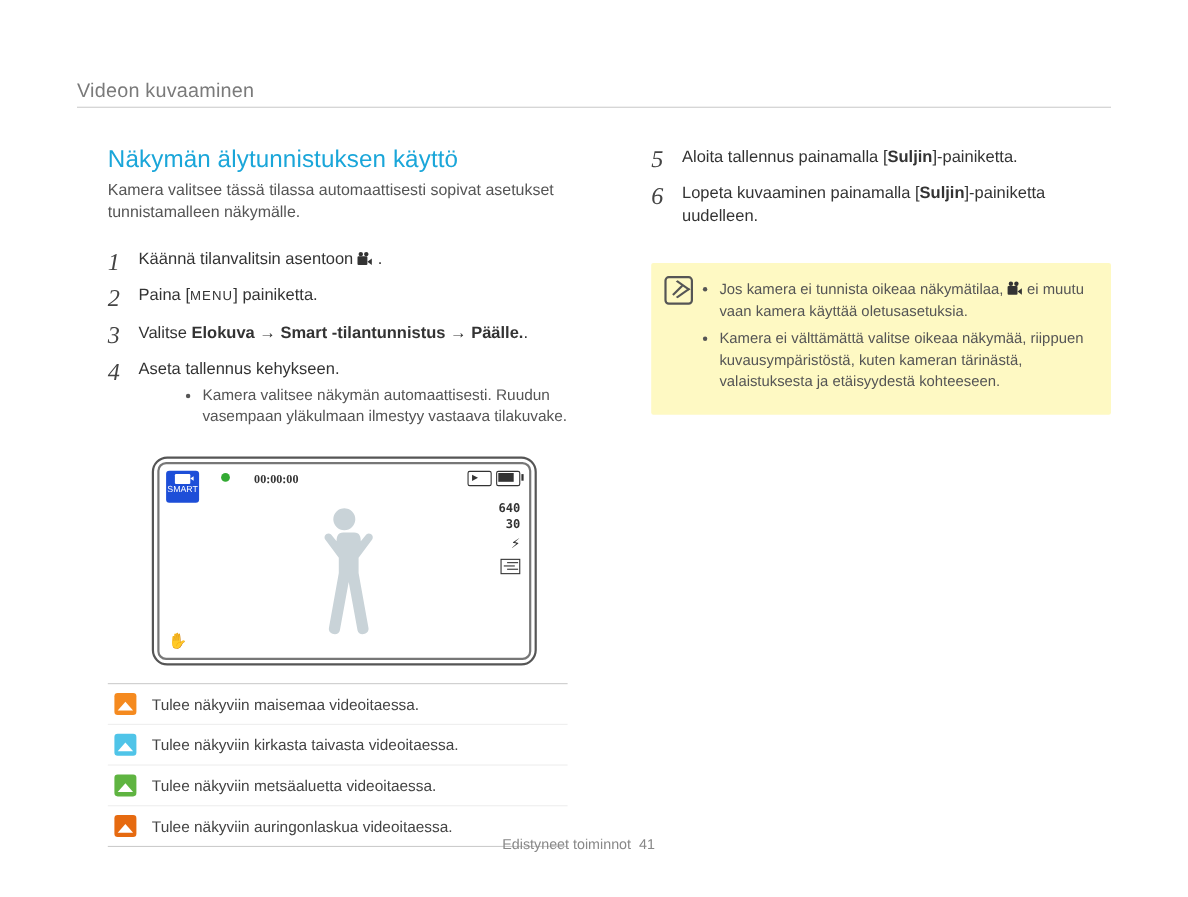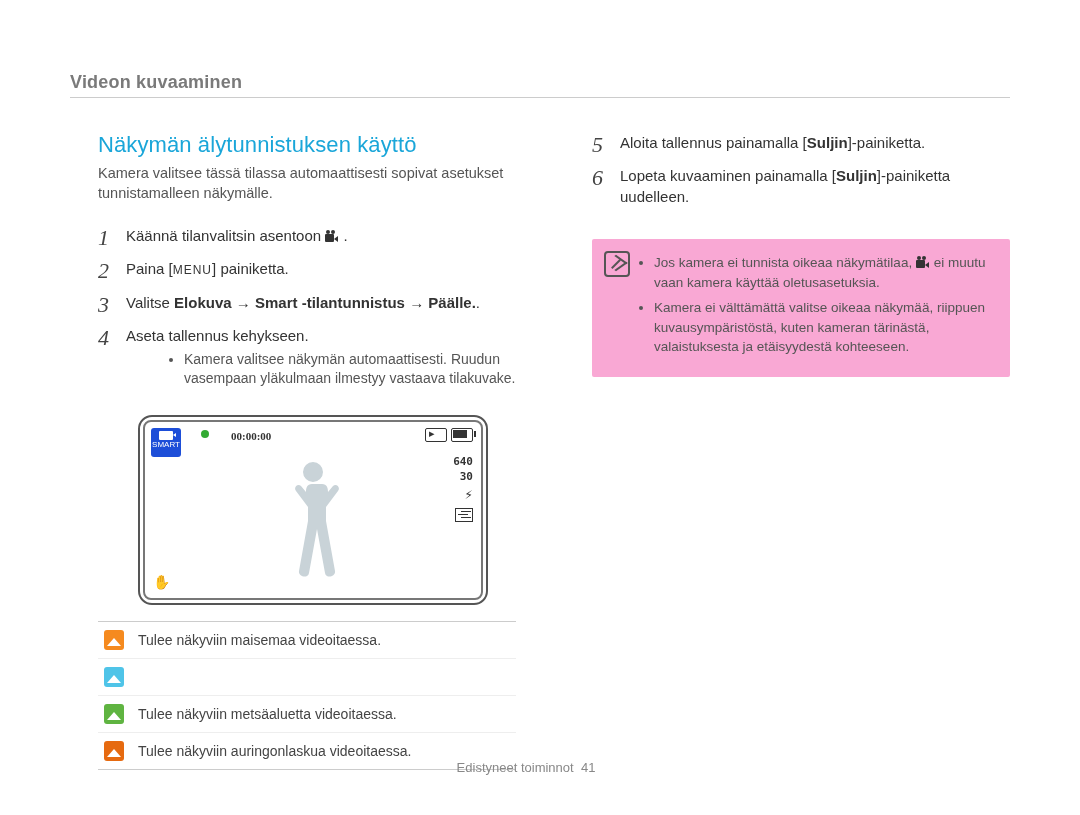--- a/index.html
+++ b/index.html
@@ -12,21 +12,21 @@
     height: 815px;
     position: relative;
     font-size: 15px;
   }
   .page {
     padding: 72px 70px 0 70px;
   }
   .header-title {
     font-size: 18px;
     color: #7a7a7a;
-    font-weight: 700;
+    font-weight: 400;
     letter-spacing: 0.2px;
     padding-bottom: 4px;
     border-bottom: 1px solid #ccc;
     margin-bottom: 34px;
     font-family: "Helvetica Neue", Arial, sans-serif;
   }
   .columns {
     display: flex;
     gap: 48px;
   }
@@ -266,21 +266,21 @@
     content:""; position:absolute; left:3px; bottom:4px;
     width:0; height:0;
     border-left:7px solid transparent;
     border-right:7px solid transparent;
     border-bottom:8px solid #fff;
   }
 
   
   .note-box {
     margin-top: 32px;
-    background: #f9a8d4;
+    background: #fef9c3;
     border-radius: 2px;
     padding: 14px 18px 14px 48px;
     position: relative;
     font-size: 13.5px;
     color: #555;
     line-height: 1.45;
   }
   .note-box .note-icon {
     position: absolute;
     left: 12px; top: 12px;
@@ -384,20 +384,21 @@
         </div>
       </div>
 
       <div class="icon-table">
         <div class="icon-row">
           <span class="mini-icon orange"></span>
           <span>Tulee näkyviin maisemaa videoitaessa.</span>
         </div>
         <div class="icon-row">
           <span class="mini-icon cyan"></span>
+          <span>Tulee näkyviin kirkasta taivasta videoitaessa.</span>
         </div>
         <div class="icon-row">
           <span class="mini-icon green"></span>
           <span>Tulee näkyviin metsäaluetta videoitaessa.</span>
         </div>
         <div class="icon-row">
           <span class="mini-icon dkorange"></span>
           <span>Tulee näkyviin auringonlaskua videoitaessa.</span>
         </div>
       </div>

